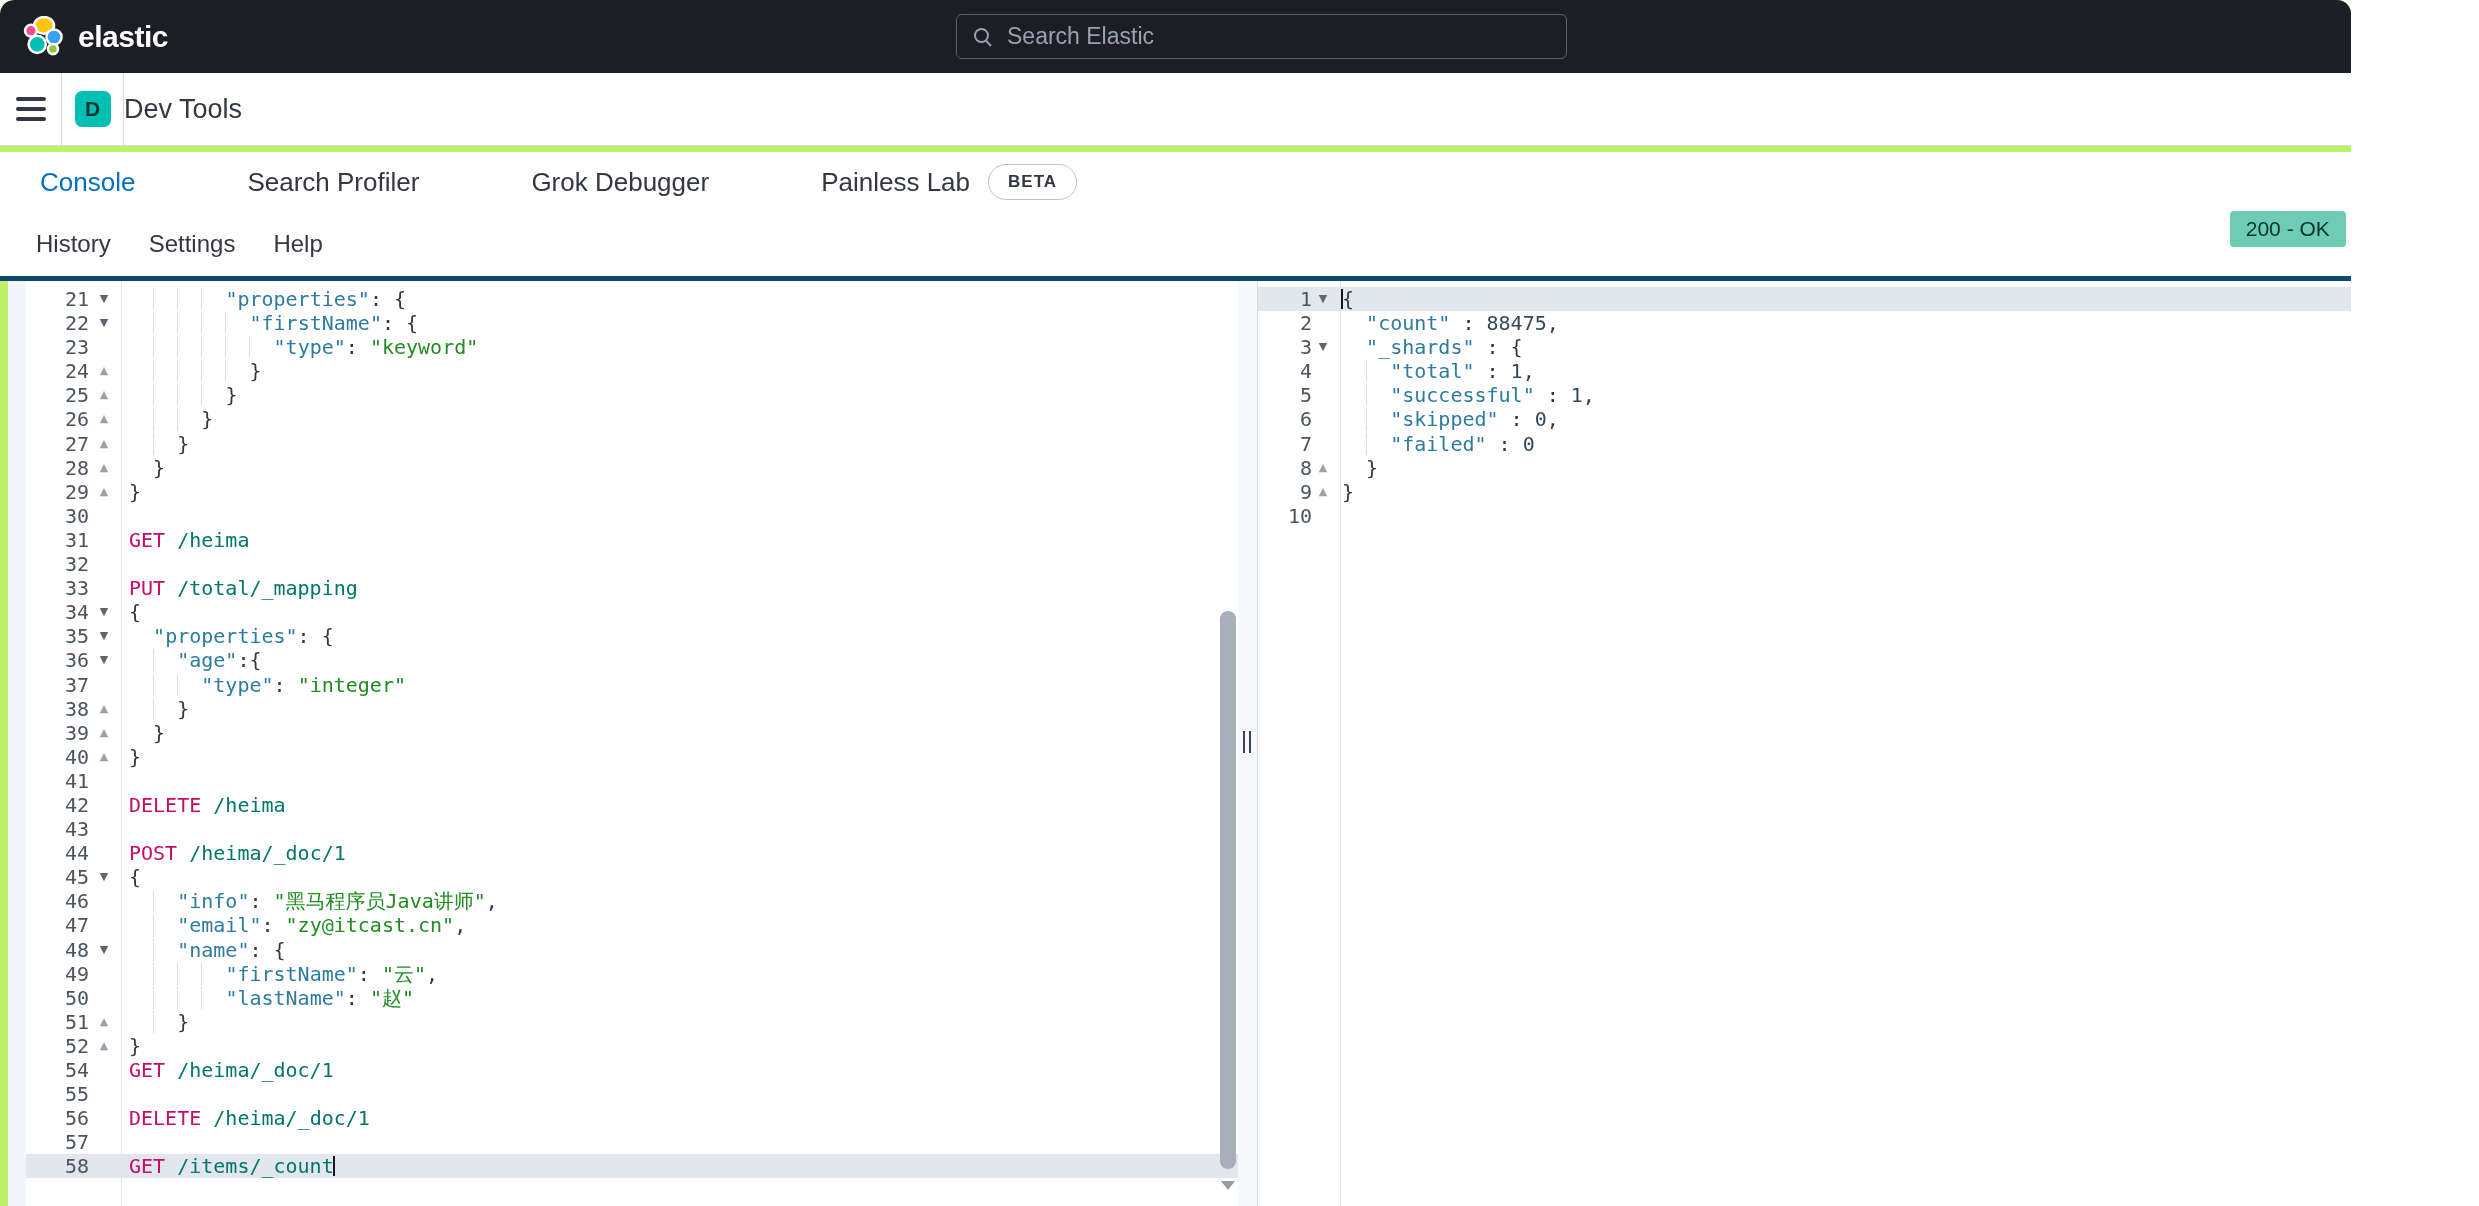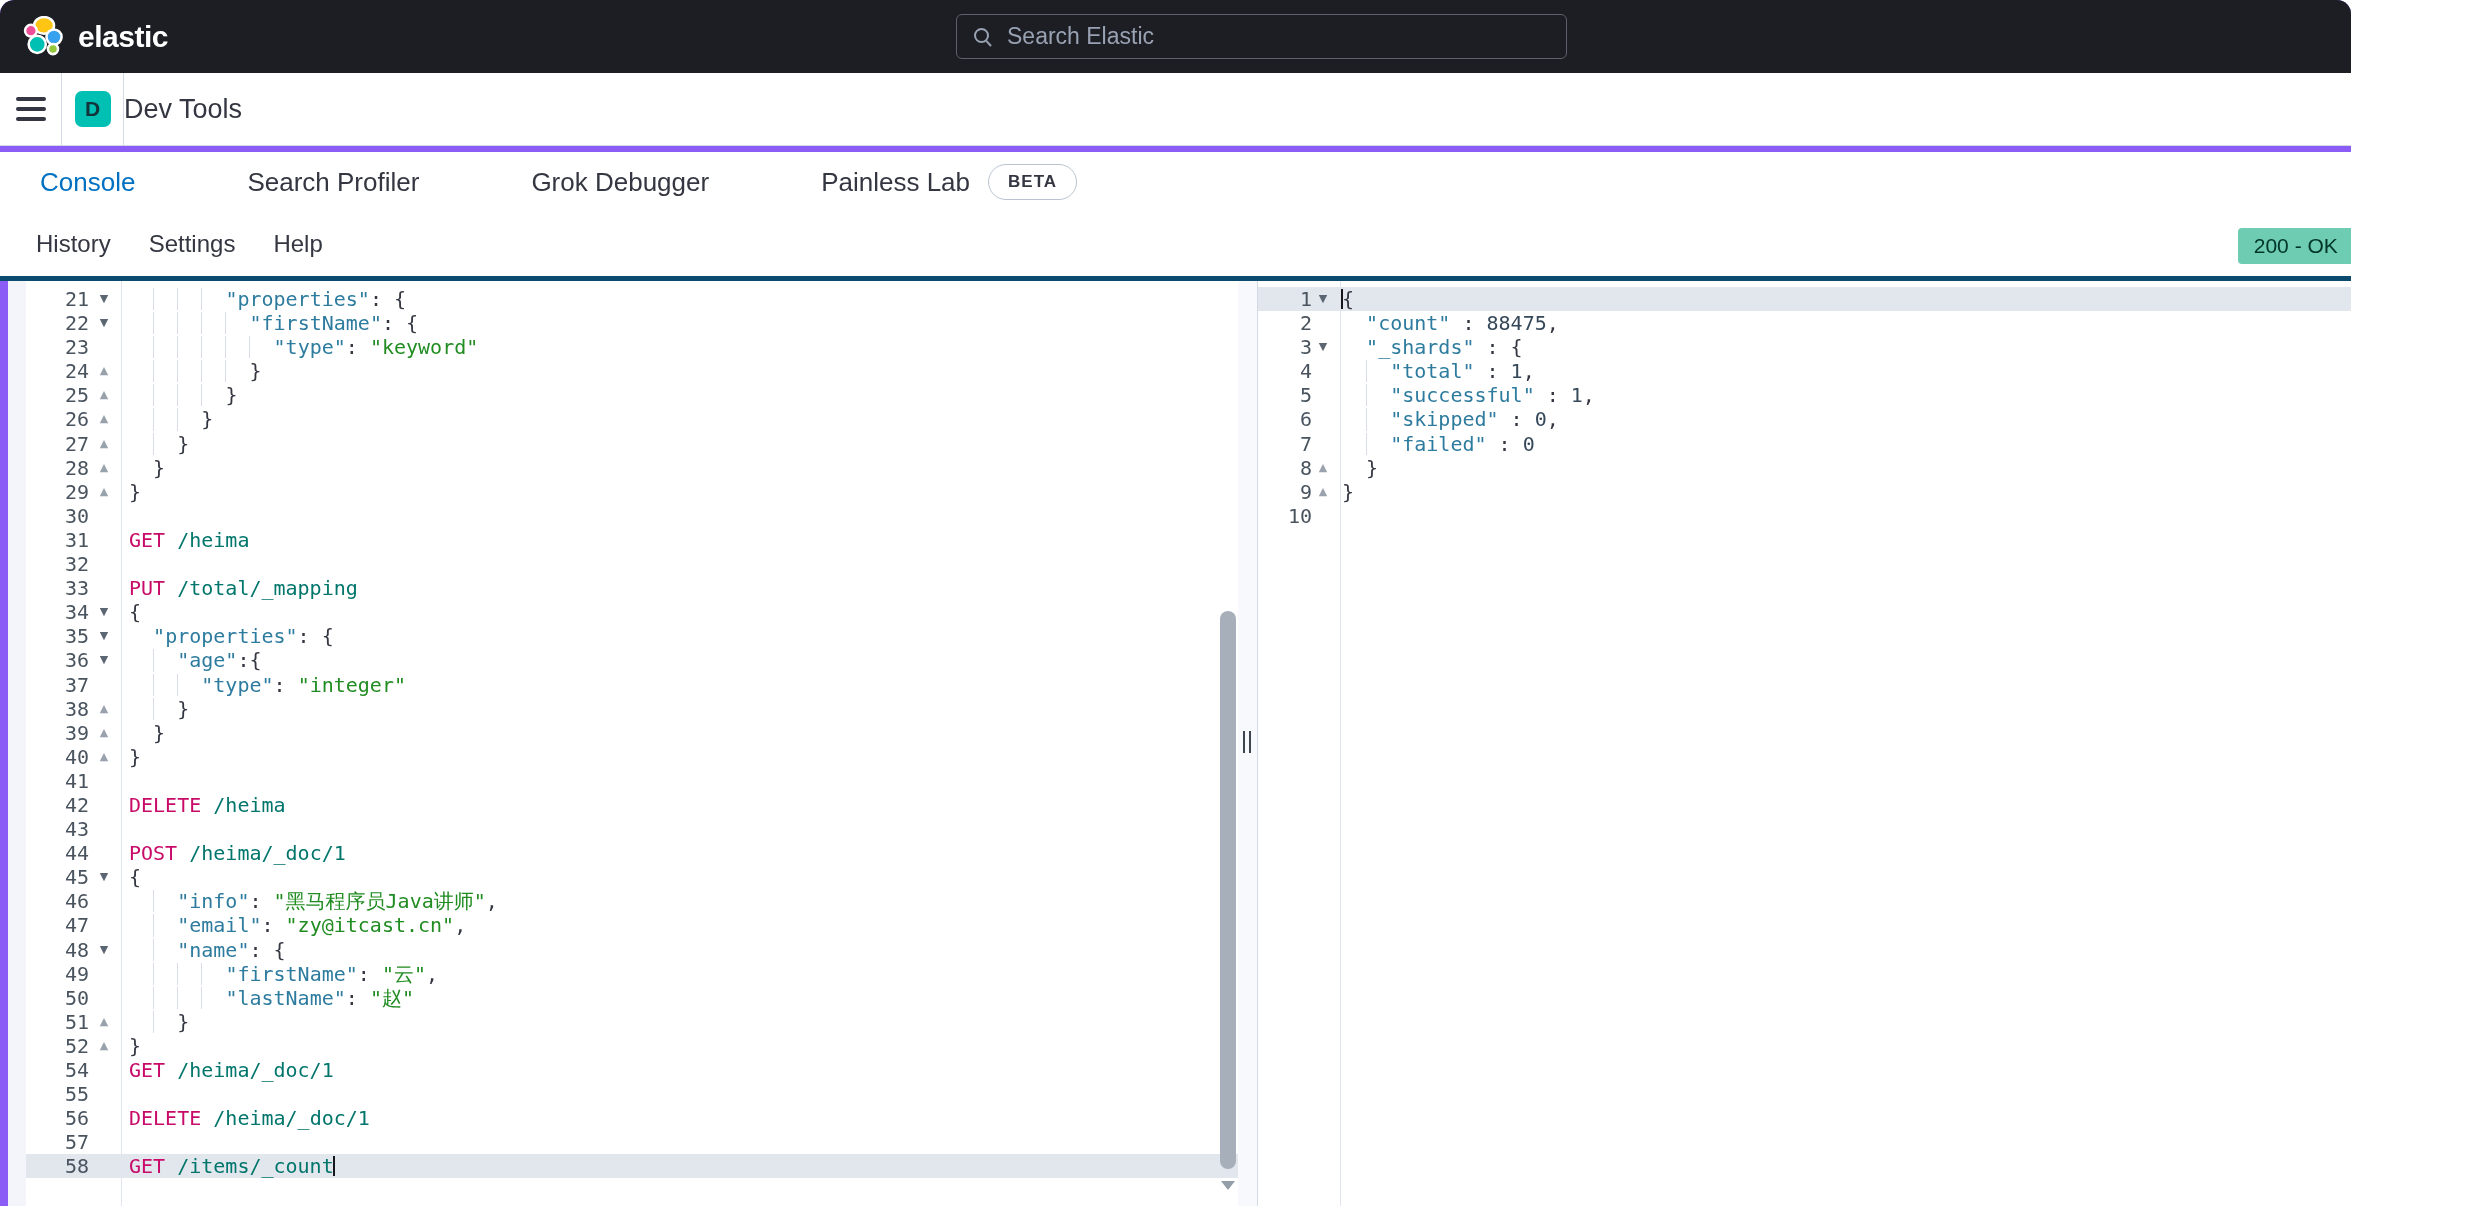--- a/index.html
+++ b/index.html
@@ -1,17 +1,17 @@
 <!DOCTYPE html>
 <html><head>
 <meta charset="utf-8">
 <style>
   * { margin:0; padding:0; box-sizing:border-box; }
   html,body { background:#fff; }
-  .screen { position:relative; width:2351px; height:1206px; background:#8b5cf6; overflow:hidden;
+  .screen { position:relative; width:2351px; height:1206px; background:#bef264; overflow:hidden;
             font-family:"Liberation Sans", sans-serif; border-radius:14px 14px 0 0; }
 
   
   .hdr { position:absolute; left:0; top:0; width:2479px; height:73px; background:#1d1e24;
          border-radius:14px 14px 0 0; }
   .brand { position:absolute; left:22px; top:0; height:73px; display:flex; align-items:center; gap:14px; }
   .brand-text { color:#fff; font-size:30px; font-weight:600; letter-spacing:-0.5px; }
   .gsearch { position:absolute; left:956px; top:14px; width:611px; height:45px; background:#1d1e24;
              border:1px solid #5d616c; border-radius:6px; display:flex; align-items:center; padding:0 14px; gap:12px; }
   .gsearch input { flex:1; background:transparent; border:none; outline:none; color:#d4dae5;
@@ -43,21 +43,21 @@
   .tab.active { color:#0071c2; border-bottom-color:#0071c2; font-weight:500; }
   .beta-pill { font-size:17px; font-weight:700; letter-spacing:1px; color:#343741; border:1.5px solid #b9c4d2;
                border-radius:99px; padding:7px 19px; }
 
   
   .ctoolbar { position:absolute; left:0; top:211px; width:2479px; height:70px; background:#fff;
               border-bottom:5px solid #0c4a6e; display:flex; align-items:center; }
   .menus { display:flex; gap:38px; padding-left:36px; }
   .menu-btn { background:none; border:none; cursor:pointer; font-size:24px; color:#343741;
               font-family:"Liberation Sans", sans-serif; }
-  .tb-badges { position:absolute; right:20px; top:0; height:70px; display:flex; align-items:center; gap:16px; }
+  .tb-badges { position:absolute; right:20px; top:0; height:70px; display:flex; align-items:flex-start; gap:24px; }
   .st-badge { background:#6dccb1; color:#00342b; font-size:21px; font-weight:500; padding:6px 16px; border-radius:4px; }
   .tm-badge { background:#d3dae6; color:#343741; font-size:21px; font-weight:500; padding:6px 16px; border-radius:4px; }
 
   
   .workspace { position:absolute; left:8px; top:281px; width:2479px; height:925px; background:#fff; }
   .page-strip { position:absolute; left:0; top:0; width:18px; height:100%; background:#f3f5fa; }
   .ed-panel { position:absolute; top:0; height:100%; background:#fff; overflow:hidden; padding-top:6px; }
   #req-editor  { left:18px;  width:1212px; }
   #resp-editor { left:1250px; width:1229px; }
   .gutline { position:absolute; top:0; bottom:0; width:1px; background:#e1e6ee; }

